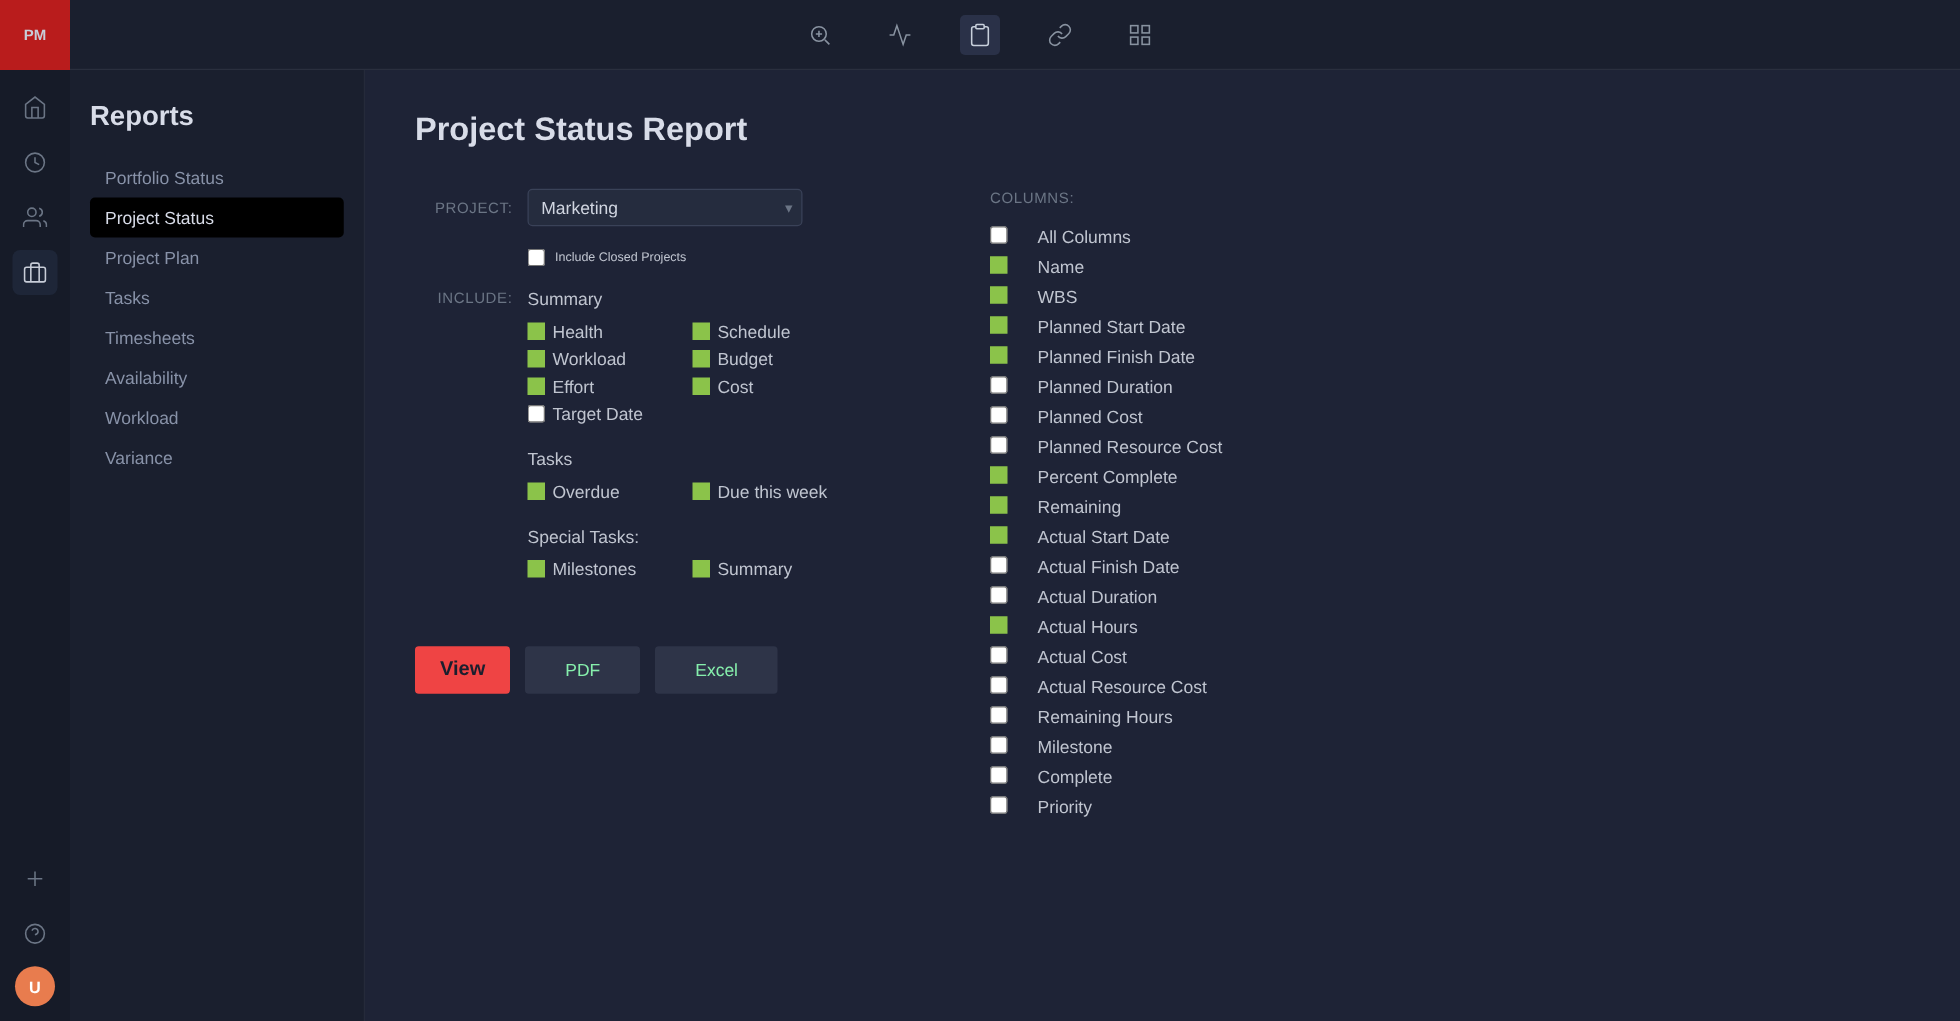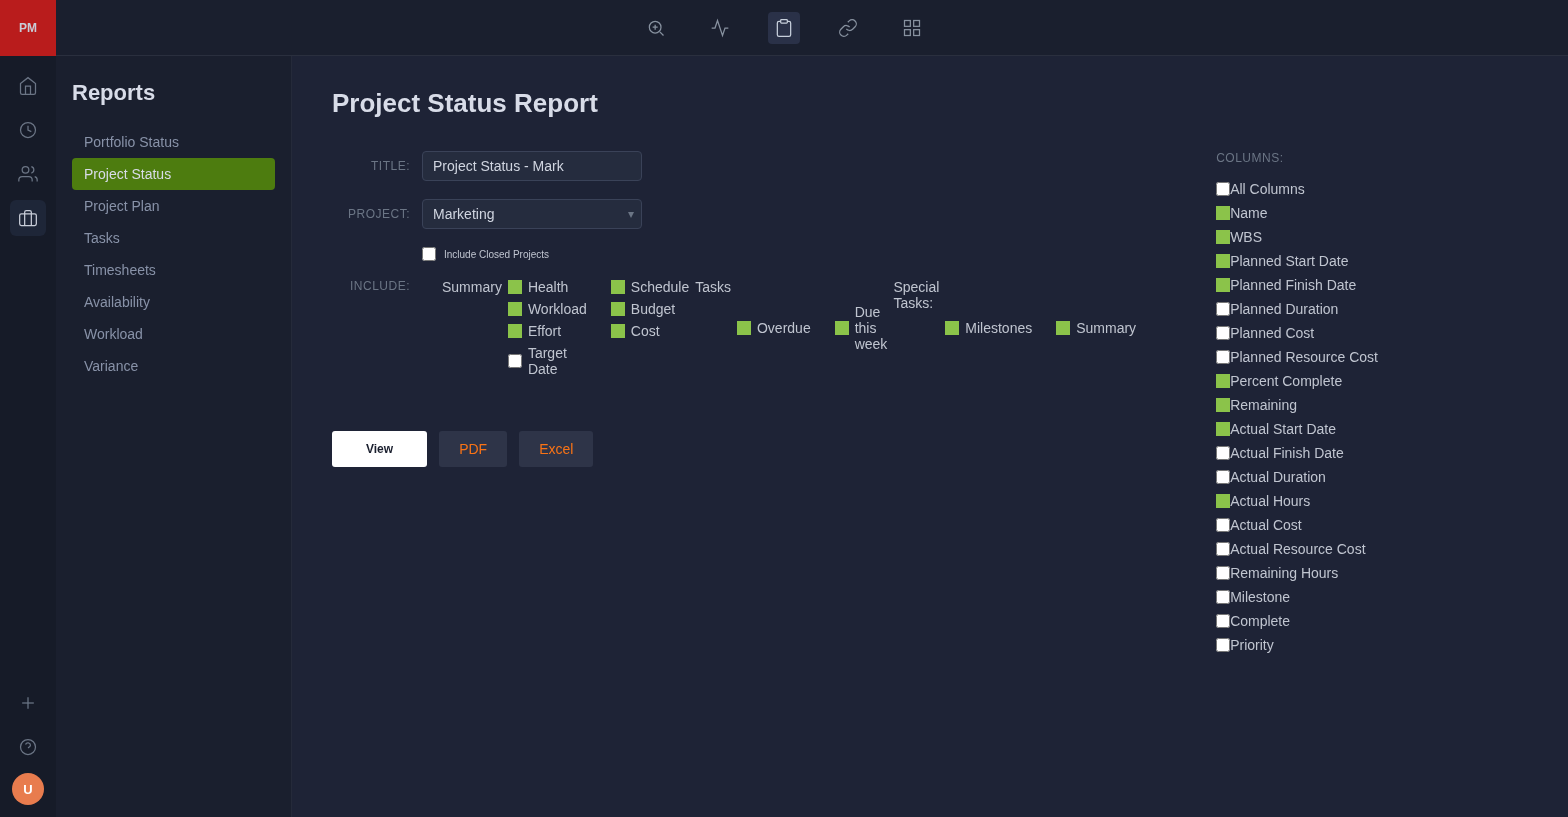--- a/index.html
+++ b/index.html
@@ -93,21 +93,21 @@
       margin-bottom: 20px;
     }
     .sidebar-item {
       padding: 8px 12px;
       cursor: pointer;
       border-radius: 4px;
       color: #8892a8;
       font-size: 14px;
     }
     .sidebar-item.active {
-      background: #4d7c0f;
+      background: #000000;
       color: #d8dce8;
     }
 
     
     .main-content {
       margin-left: 292px;
       margin-top: 56px;
       padding: 32px 40px;
       flex: 1;
       overflow-y: auto;
@@ -207,22 +207,22 @@
       font-size: 12px;
       text-transform: uppercase;
       letter-spacing: 0.5px;
       width: 90px;
       text-align: right;
       padding-right: 12px;
       flex-shrink: 0;
     }
     .include-content {
       display: flex;
+      flex-direction: column;
       gap: 6px;
-      margin-left: 20px;
     }
     .include-group-title {
       color: #c0c5d0;
       font-size: 14px;
       margin-bottom: 4px;
     }
     .include-grid {
       display: grid;
       grid-template-columns: 1fr 1fr;
       gap: 6px 24px;
@@ -253,54 +253,54 @@
       max-height: 540px;
       overflow-y: auto;
       padding-right: 8px;
     }
     .columns-scroll::-webkit-scrollbar { width: 6px; }
     .columns-scroll::-webkit-scrollbar-track { background: #1a1f2e; }
     .columns-scroll::-webkit-scrollbar-thumb { background: #3a4258; border-radius: 3px; }
 
     .column-item {
       display: flex;
-      align-items: center;
-      gap: 0;
+      align-items: flex-start;
+      gap: 24px;
       padding: 4px 0;
       color: #c0c5d0;
       font-size: 14px;
     }
     .column-item .cb-plain {
       width: 14px; height: 14px;
     }
     .column-item .cb-green {
       width: 14px; height: 14px;
     }
 
     
     .action-buttons {
       display: flex;
       gap: 12px;
       margin-top: 40px;
     }
     .btn-view {
-      background: #ffffff;
+      background: #ef4444;
       color: #1a1f2e;
       border: none;
-      padding: 10px 34px;
-      font-size: 12px;
+      padding: 10px 20px;
+      font-size: 16px;
       font-weight: 600;
       border-radius: 3px;
       cursor: pointer;
     }
     .btn-pdf, .btn-excel {
       background: #2e3448;
-      color: #f97316;
+      color: #86efac;
       border: none;
-      padding: 10px 20px;
+      padding: 10px 32px;
       font-size: 14px;
       border-radius: 3px;
       cursor: pointer;
     }
   </style>
 </head>
 <body>
 
 <div class="top-toolbar">
   <div class="toolbar-icon" style="position:absolute;left:0;width:56px;height:56px;background:#b91c1c;border-radius:0;">
@@ -397,24 +397,20 @@
   <div class="sidebar-item">Variance</div>
 </div>
 
 <div class="main-content">
   <div class="page-title">Project Status Report</div>
 
   <div class="form-section">
 
     <div class="form-left">
 
-      <div class="form-row">
-        <div class="form-label">TITLE:</div>
-        <input class="form-input" type="text" value="Project Status - Mark" style="">
-      </div>
 
       <div class="form-row">
         <div class="form-label">PROJECT:</div>
         <div class="select-wrapper">
           <select class="form-select">
             <option>Marketing</option>
             <option>Development</option>
             <option>Design</option>
             <option>Sales</option>
           </select>

